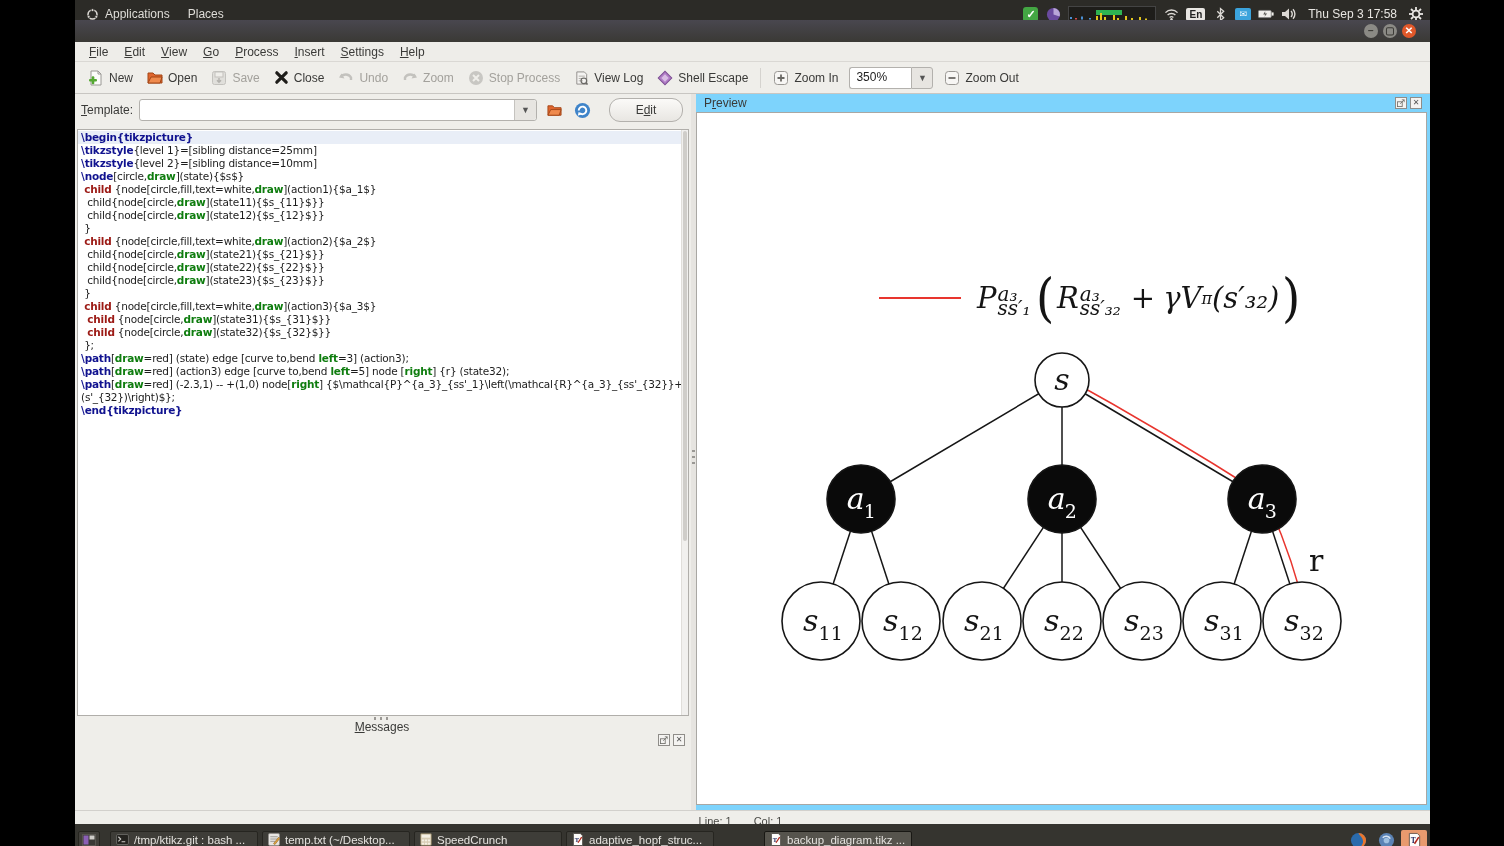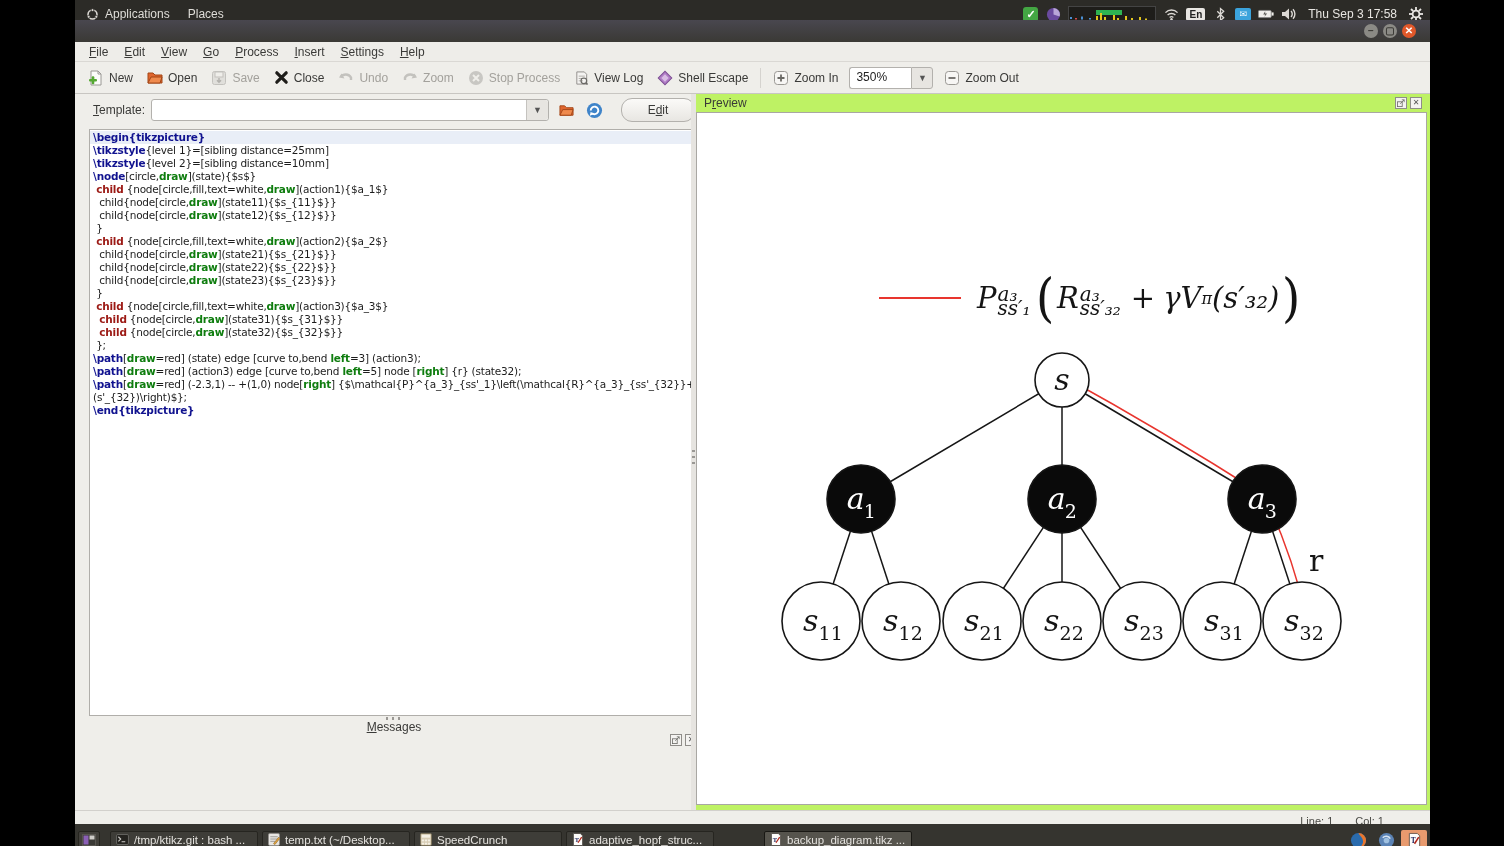--- a/index.html
+++ b/index.html
@@ -34,24 +34,24 @@
   .toolbar { position:absolute; left:0; top:62px; right:0; height:32px; background:#efeeea; border-bottom:1px solid #c8c6c2; display:flex; align-items:center; padding-left:6px; font-size:12px; color:#3a3a38; }
   .tbtn { display:flex; align-items:center; gap:5px; padding:4px 7px; border-radius:3px; white-space:nowrap; }
   .tbtn.disabled { color:#a3a19c; }
   .tbtn.disabled svg { opacity:.45; }
   .tsep { width:1px; height:20px; background:#d5d3cf; margin:0 5px; }
   .zoom-combo { display:flex; align-items:center; margin:0 4px; }
   .zoom-box { width:62px; height:22px; background:#fff; border:1px solid #b3b1ad; border-right:none; border-radius:3px 0 0 3px; font-size:12px; padding:2px 6px; color:#222; }
   .zoom-arrow { width:22px; height:22px; background:#e7e5e1; border:1px solid #b3b1ad; border-radius:0 3px 3px 0; font-size:9px; color:#555; display:flex; align-items:center; justify-content:center; }
 
   
-  .left-pane { position:absolute; left:12px; top:94px; width:616px; height:716px; background:#efeeea; }
+  .left-pane { position:absolute; left:0; top:94px; width:616px; height:716px; background:#efeeea; }
   .v-splitter { position:absolute; left:616px; top:94px; width:5px; height:716px; background:#e6e4e0; }
   .v-grip { position:absolute; left:1px; top:352px; width:3px; height:22px; background:radial-gradient(circle 1.5px, #9a9894 1.2px, transparent 1.3px) center/3px 6px repeat-y; }
-  .preview-pane { position:absolute; left:621px; top:94px; width:734px; height:716px; background:#bef264; }
+  .preview-pane { position:absolute; left:621px; top:94px; width:734px; height:716px; background:#7dd3fc; }
 
   
   .template-row { position:absolute; left:6px; top:3px; right:8px; height:26px; display:flex; align-items:center; gap:6px; font-size:12px; color:#3a3a38; }
   .tmpl-combo { flex:1; height:22px; background:#fff; border:1px solid #b3b1ad; border-radius:3px; display:flex; }
   .tmpl-combo .fill { flex:1; }
   .tmpl-arrow { width:22px; background:#e7e5e1; border-left:1px solid #c5c3bf; border-radius:0 3px 3px 0; font-size:9px; color:#555; display:flex; align-items:center; justify-content:center; }
   .sq-ibtn { width:22px; height:22px; display:flex; align-items:center; justify-content:center; }
   .edit-btn { width:74px; height:24px; background:linear-gradient(#fbfaf8,#e8e6e2); border:1px solid #b3b1ad; border-radius:11px; font-size:12px; color:#3a3a38; display:flex; align-items:center; justify-content:center; margin-left:10px; }
 
   
@@ -84,21 +84,21 @@
   .mi { font-style:italic; }
   .scripts { display:inline-flex; flex-direction:column; font-size:20px; line-height:14px; margin:6px 2px 0 1px; }
   .scripts .s-sup { font-style:italic; }
   .scripts .s-sub { font-style:italic; }
   .bigp { font-size:52px; font-weight:300; line-height:1; margin:0 2px; transform:scaleX(.9); }
   .plus { margin:0 8px; }
   .pisup { font-size:16px; vertical-align:12px; font-style:italic; }
   #tree { position:absolute; left:0; top:0; }
 
   
-  .statusbar { position:absolute; left:0; top:810px; right:0; height:20px; background:#efeeea; border-top:1px solid #d2d0cc; display:flex; justify-content:flex-end; align-items:center; gap:22px; font-size:11px; color:#4a4a46; padding-right:46px; }
+  .statusbar { position:absolute; left:0; top:810px; right:0; height:20px; background:#efeeea; border-top:1px solid #d2d0cc; display:flex; justify-content:center; align-items:center; gap:22px; font-size:11px; color:#4a4a46; padding-right:24px; }
 
   
   .taskbar { position:absolute; left:0; top:824px; right:0; height:20px; background:#35342f; display:flex; align-items:center; gap:0; padding:16px 3px; }
   .show-desktop { width:22px; height:18px; background:#413f3a; border:1px solid #26251f; border-radius:2px; display:flex; align-items:center; justify-content:center; margin-right:10px; }
   .task-btn { width:148px; height:18px; background:#3e3d38; border:1px solid #262520; border-radius:2px; display:flex; align-items:center; gap:5px; padding:0 5px; font-size:11.5px; color:#e4e2de; overflow:hidden; white-space:nowrap; }
   .task-btn.active { background:#56544d; border-color:#191814;margin-left:46px; }
   .task-label { overflow:hidden; text-overflow:ellipsis; }
   .launchers { margin-left:auto; display:flex; gap:2px; }
   .launcher { width:26px; height:20px; display:flex; align-items:center; justify-content:center; border-radius:2px; }
   .launcher.active { background:#e89a6e; }

